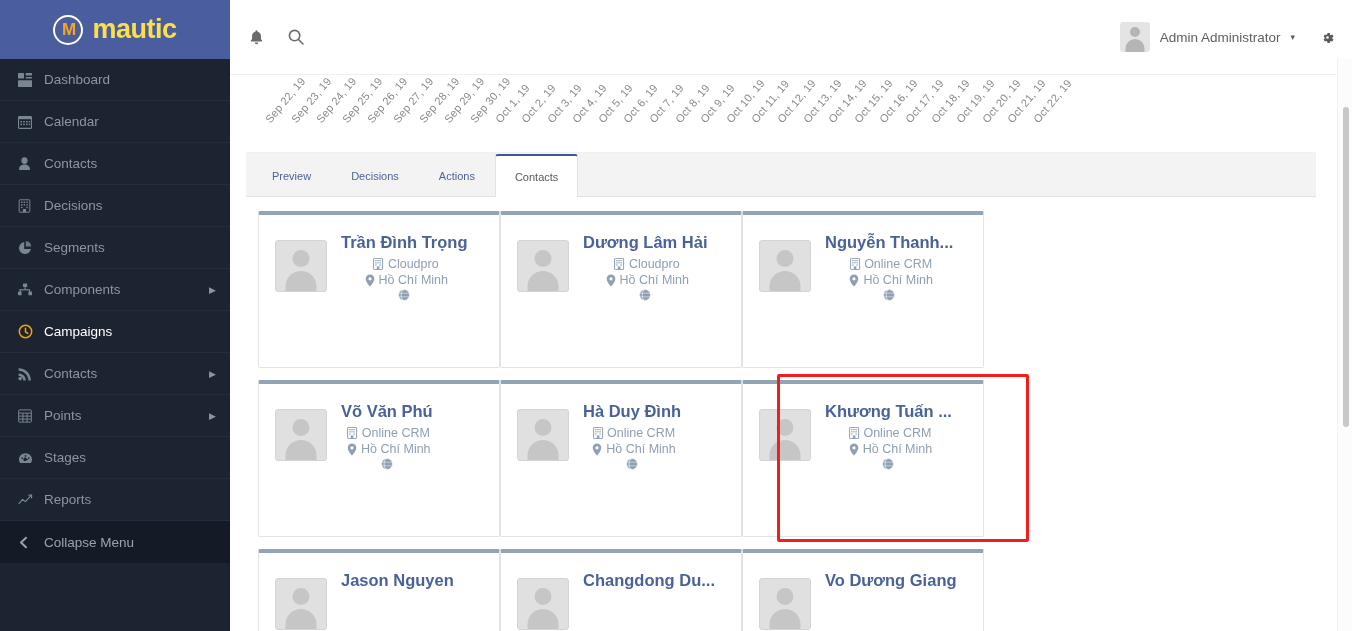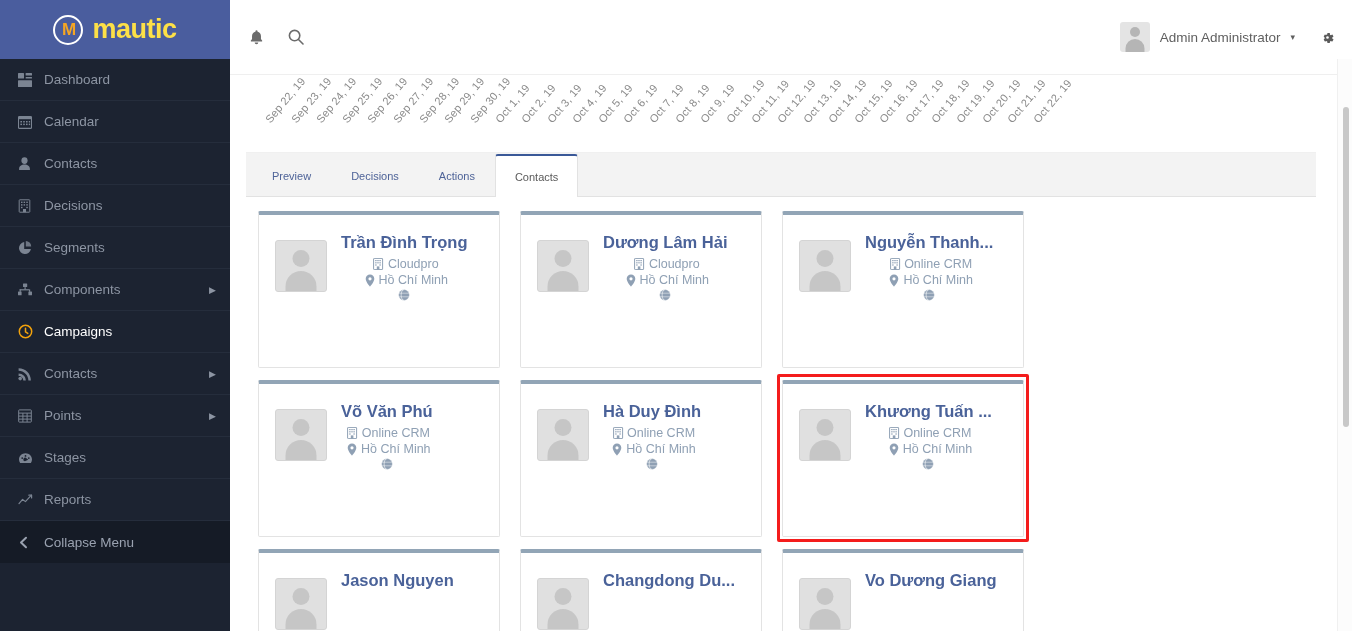--- a/index.html
+++ b/index.html
@@ -177,21 +177,21 @@
     border-top: 2px solid #3b5998;
     border-radius: 3px 3px 0 0;
   }
 
   
   #cards-area {
     background: #ffffff;
     padding: 14px 12px 0 12px;
     min-height: 420px;
   }
-  .card-row { display: flex; gap: 20px; margin-bottom: 12px; }
+  .card-row { display: flex; margin-bottom: 12px; }
   .contact-card {
     flex: 0 0 242px;
     width: 242px;
     height: 157px;
     background: #ffffff;
     border: 1px solid #e3e3e3;
     border-top: 4px solid #92a5b6;
     border-radius: 2px;
     padding: 13px 12px 0 12px;
     display: flex;

